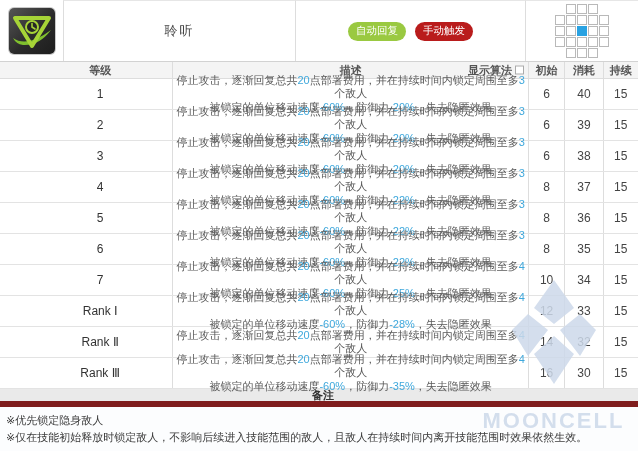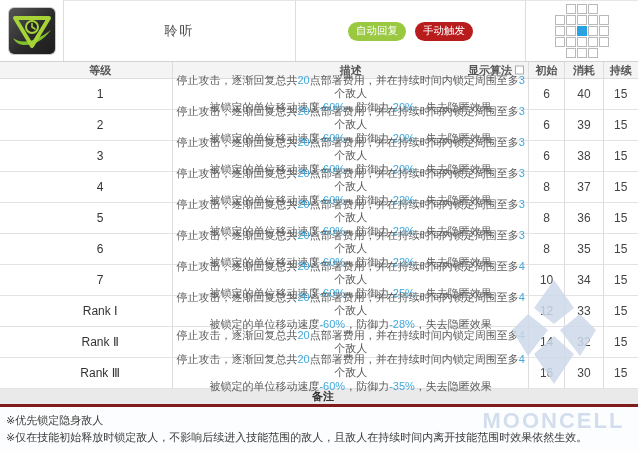--- a/index.html
+++ b/index.html
@@ -41,21 +41,21 @@
   .desc-head-label { width: calc(100% - 100px); text-align: center; }
   .algo-box { position: absolute; right: 4px; top: 50%; transform: translateY(-50%);
               display: flex; align-items: center; gap: 3px; font-weight: bold; margin-left: 40px; }
   .algo-checkbox { width: 9px; height: 9px; border: 1px solid #aaa; background: #fff; cursor: pointer; }
   .trow .c-level { font-size: 12px; color: #333; }
   .trow .c-desc { flex-direction: column; justify-content: center; font-size: 11px;
                   color: #5a5a5a; line-height: 13.5px; text-align: center; }
   .num { font-size: 12px; color: #444; }
   .hl {  }
   
-  .notes-bar { height: 18px; background: #eaeaea; border-bottom: 3px solid #7f1d1d;
+  .notes-bar { height: 18px; background: #eaeaea; border-bottom: 6px solid #7f1d1d;
                display: flex; align-items: center; justify-content: center;
                font-size: 11px; font-weight: bold; color: #333; padding-left: 8px; }
   .notes-body { height: 44px; background: #fcfdfe; padding: 5px 6px; font-size: 11px;
                 color: #3c3c3c; line-height: 17px; }
   
   .watermark { position: absolute; top: 272px; right: 12px; width: 145px; text-align: center;
                pointer-events: none; z-index: 5; opacity: 0.85; }
   .watermark-text { font-size: 22px; font-weight: bold; letter-spacing: 2px; margin-top: 14px; }
 </style>
 </head>

